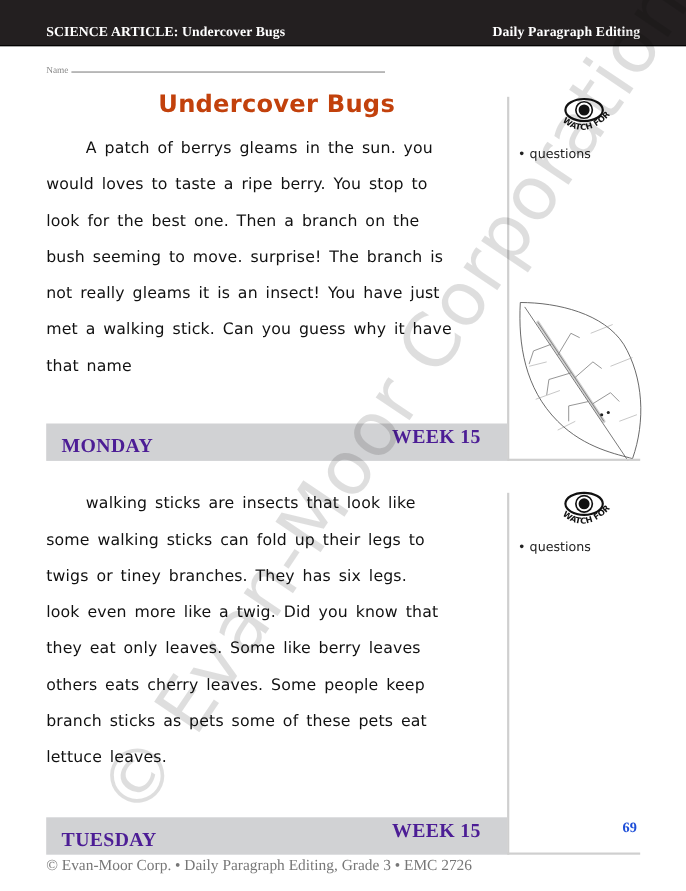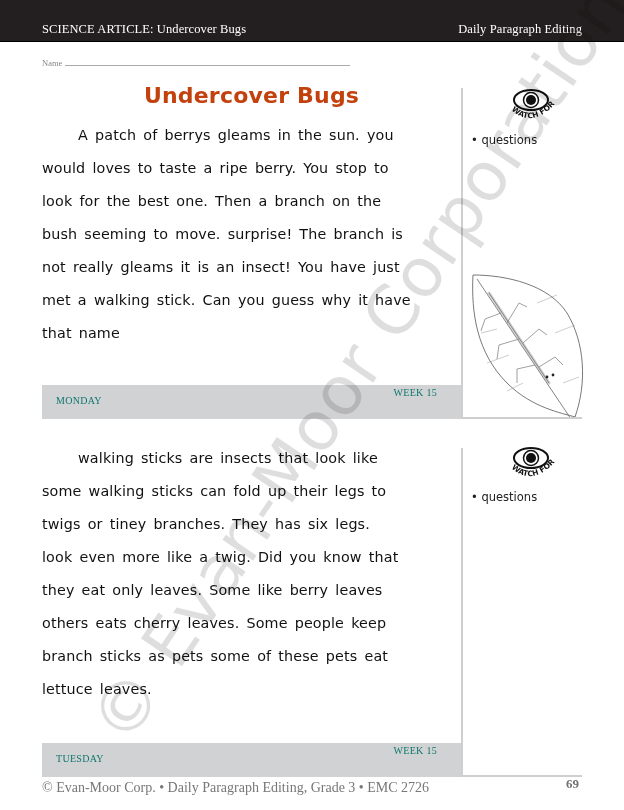--- a/index.html
+++ b/index.html
@@ -5,21 +5,21 @@
     * { box-sizing: border-box; margin: 0; padding: 0; }
     html, body { width: 624px; height: 810px; background: #ffffff; overflow: hidden; }
     body { position: relative; font-family: "DejaVu Sans", sans-serif; color: #1a1a1a; }
 
     .header-bar {
       position: absolute; left: 0; top: 0; width: 624px; height: 42px;
       background: #231f20; border-bottom: 1px solid #000;
     }
     .header-left, .header-right {
       position: absolute; top: 22px; font-family: "Liberation Serif", serif;
-      font-weight: normal; font-size: 12.5px; color: #ffffff; letter-spacing: 0.1px;
+      font-weight: bold; font-size: 12.5px; color: #ffffff; letter-spacing: 0.1px;
     }
     .header-left { left: 42px; }
     .header-right { right: 42px; }
 
     .name-row { position: absolute; left: 42px; top: 58px; display: flex; align-items: flex-end; text-align: center; }
     .name-label { font-family: "Liberation Serif", serif; font-size: 8.5px; color: #888; }
     .name-line { width: 285px; height: 1px; background: #aaa; border-bottom: 1px solid #aaa; margin-left: 3px; margin-bottom: 2px; }
 
     .section { position: absolute; left: 42px; width: 540px; }
     .section-1 { top: 80px; height: 339px; }
@@ -34,21 +34,21 @@
       position: absolute; left: 0; width: 419px;
       font-family: "DejaVu Sans", sans-serif; font-size: 14.3px; color: #111;
     }
     .para .line { display: block; height: 33px; line-height: 33px; white-space: nowrap; letter-spacing: 0.15px; word-spacing: 2.4px; }
     .para .line.indent { padding-left: 36px; }
     .section-1 .para { top: 39px; }
     .section-2 .para { top: 12px; }
 
     .day-bar {
       position: absolute; left: 0; bottom: 0; width: 419px; height: 34px; background: #d1d2d4;
-      font-family: "Liberation Serif", serif; font-weight: normal; font-size: 10px; color: #0f766e;
+      font-family: "Liberation Serif", serif; font-weight: bold; font-size: 18px; color: #4c1d95;
     }
     .day-bar .day { position: absolute; left: 14px; top: 10px; letter-spacing: 0.3px; }
     .day-bar .week { position: absolute; right: 24px; top: 2px; letter-spacing: 0.3px; }
 
     .side-col { position: absolute; left: 419px; top: 0; width: 121px; height: 100%; }
     .side-divider { position: absolute; left: 0; top: 8px; bottom: 0; width: 2px; background: #cfcfcf; }
     .side-bottom-line { position: absolute; left: 0; right: 0; bottom: 0; height: 2px; background: #cfcfcf; }
 
     .watch-for { position: absolute; left: 40px; top: 6px; width: 60px; height: 42px; }
     .watch-list { position: absolute; left: 10px; font-family: "DejaVu Sans", sans-serif; font-size: 11.5px; color: #222; }
@@ -57,22 +57,22 @@
     .section-2 .watch-for { top: 14px; }
     .section-2 .side-divider { top: 18px; }
 
     .leaf-illustration { position: absolute; left: 6px; top: 193px; width: 118px; height: 148px; }
 
     .footer-left {
       position: absolute; left: 42px; top: 780px;
       font-family: "Liberation Serif", serif; font-size: 14px; color: #777;
     }
     .page-number {
-      position: absolute; left: 566px; top: 776px;
-      font-family: "Liberation Serif", serif; font-size: 13px; font-weight: bold; color: #737373;
+      position: absolute; left: 566px; top: 744px;
+      font-family: "Liberation Serif", serif; font-size: 13px; font-weight: bold; color: #1d4ed8;
     }
 
     .watermark {
       position: absolute; left: -60px; top: 380px; width: 760px; text-align: center;
       font-family: "DejaVu Sans", sans-serif; font-size: 68px; color: rgba(0,0,0,0.13);
       transform: rotate(-56deg); transform-origin: center center; white-space: nowrap; pointer-events: none;
       letter-spacing: 1px;
     }
   </style>
 </head>

